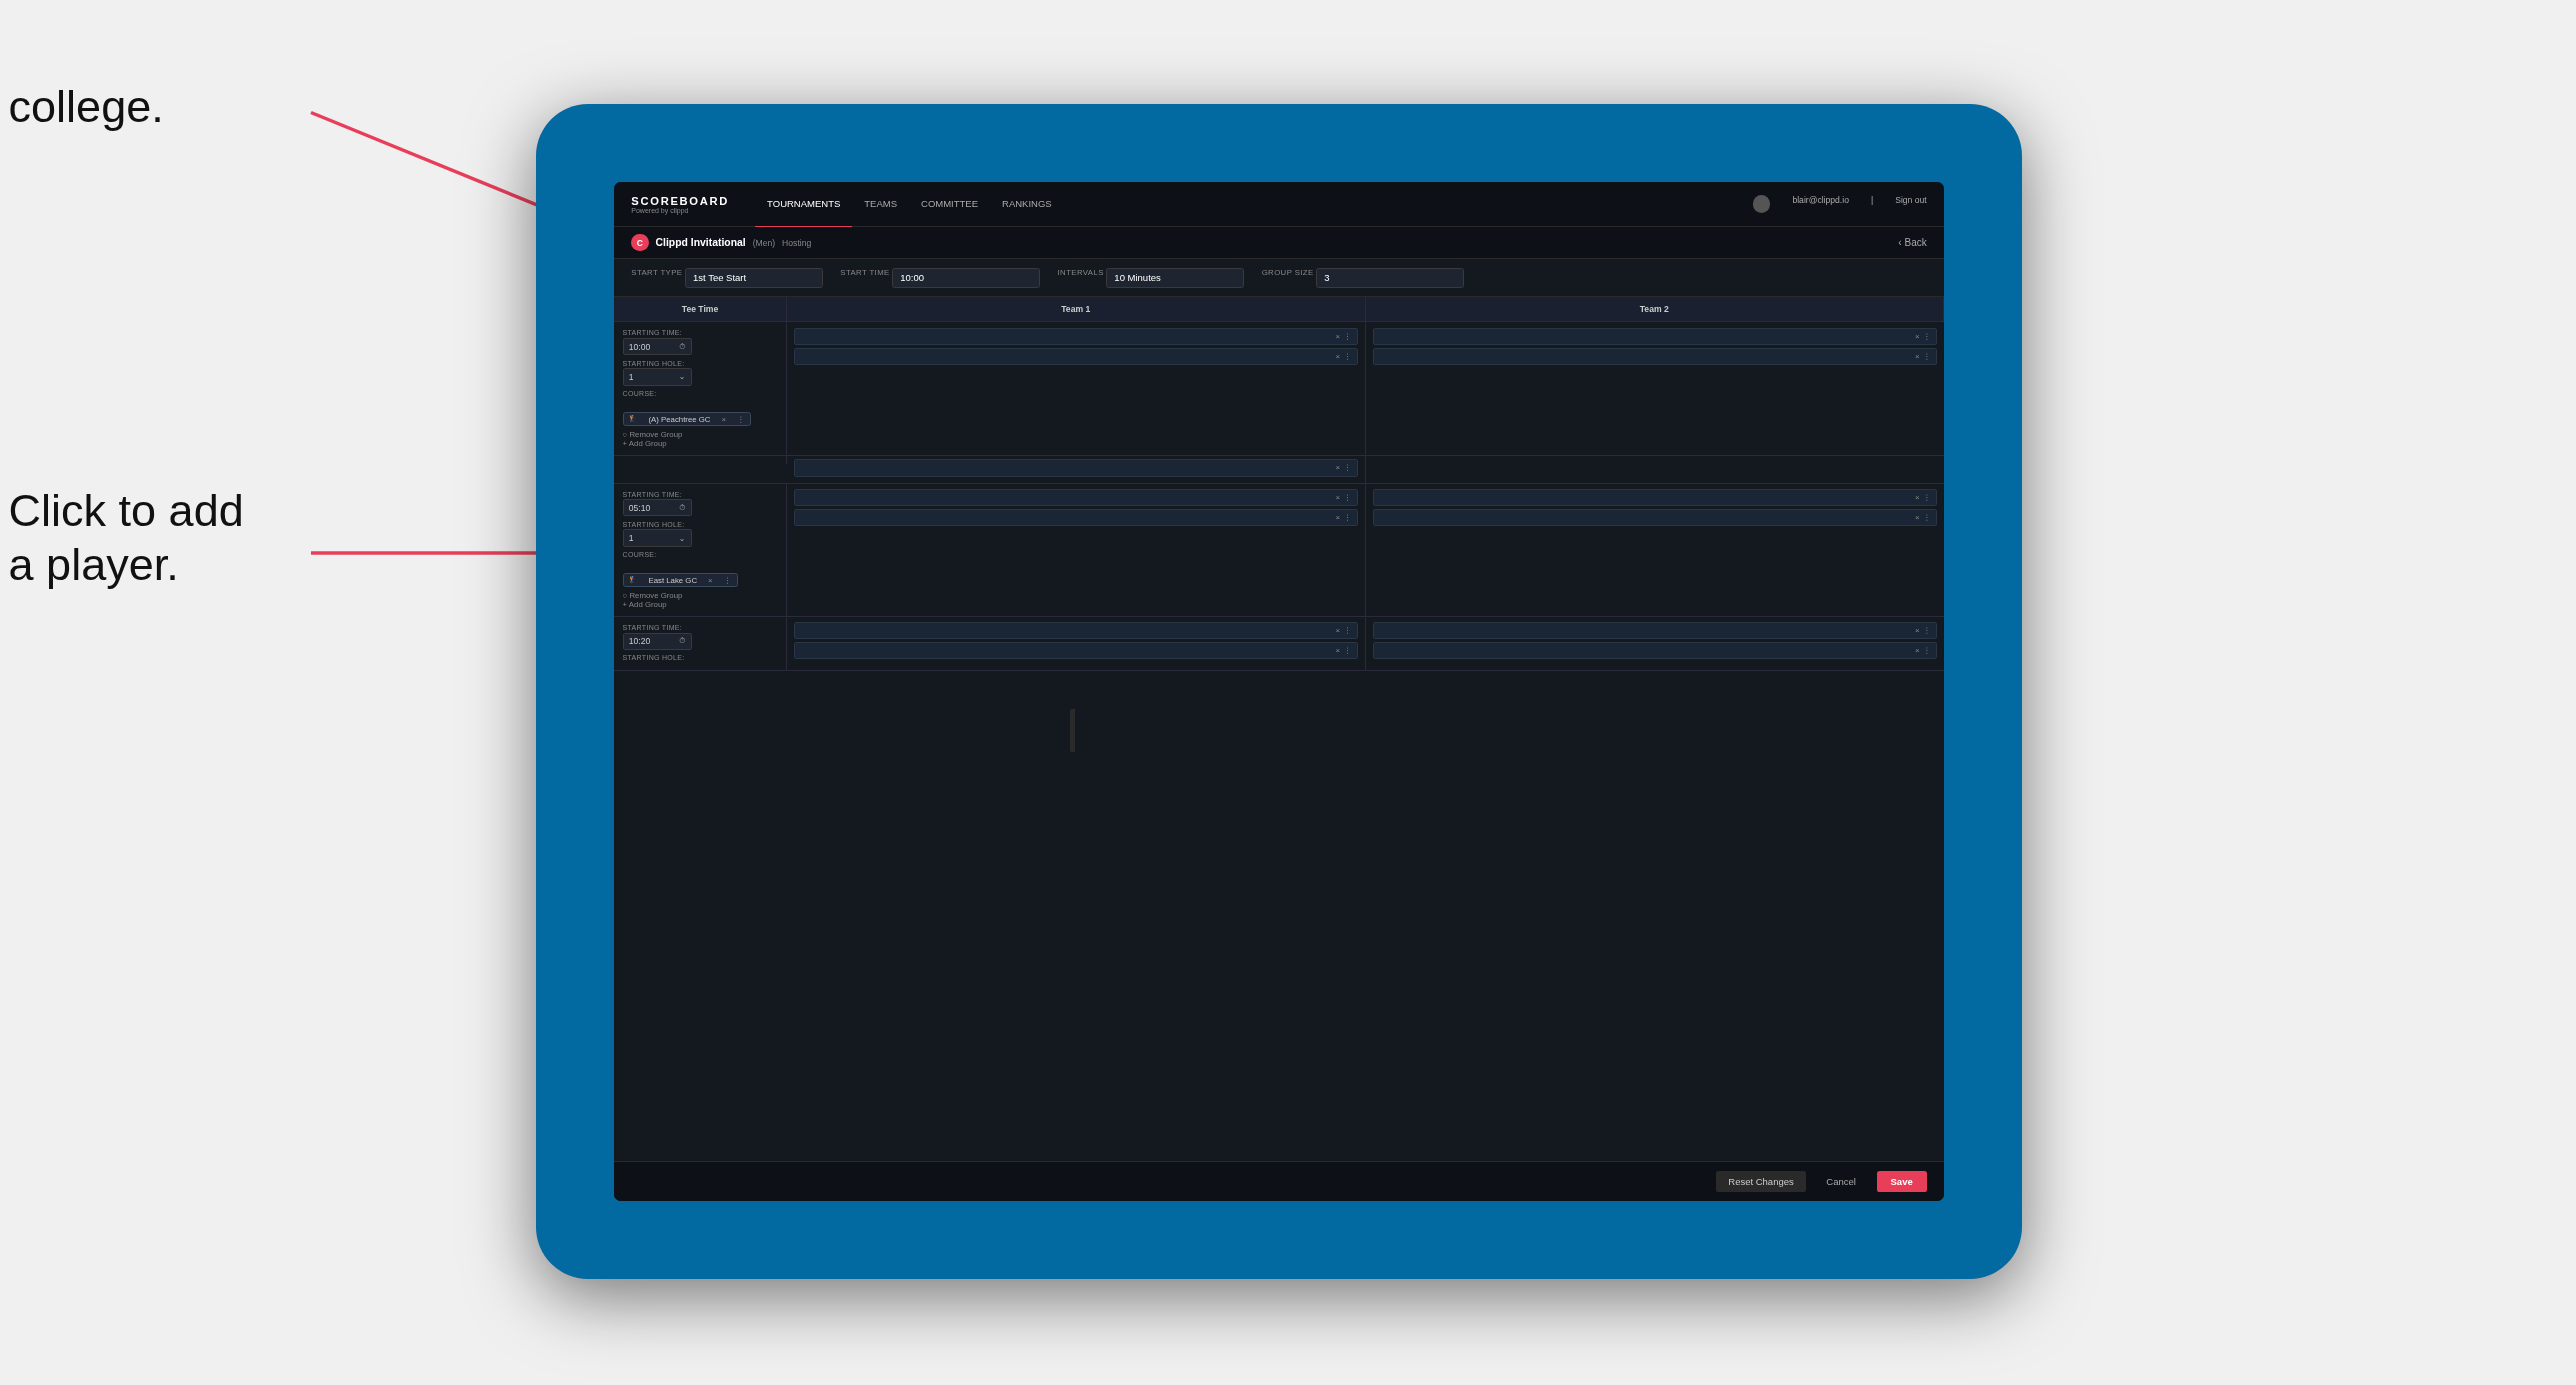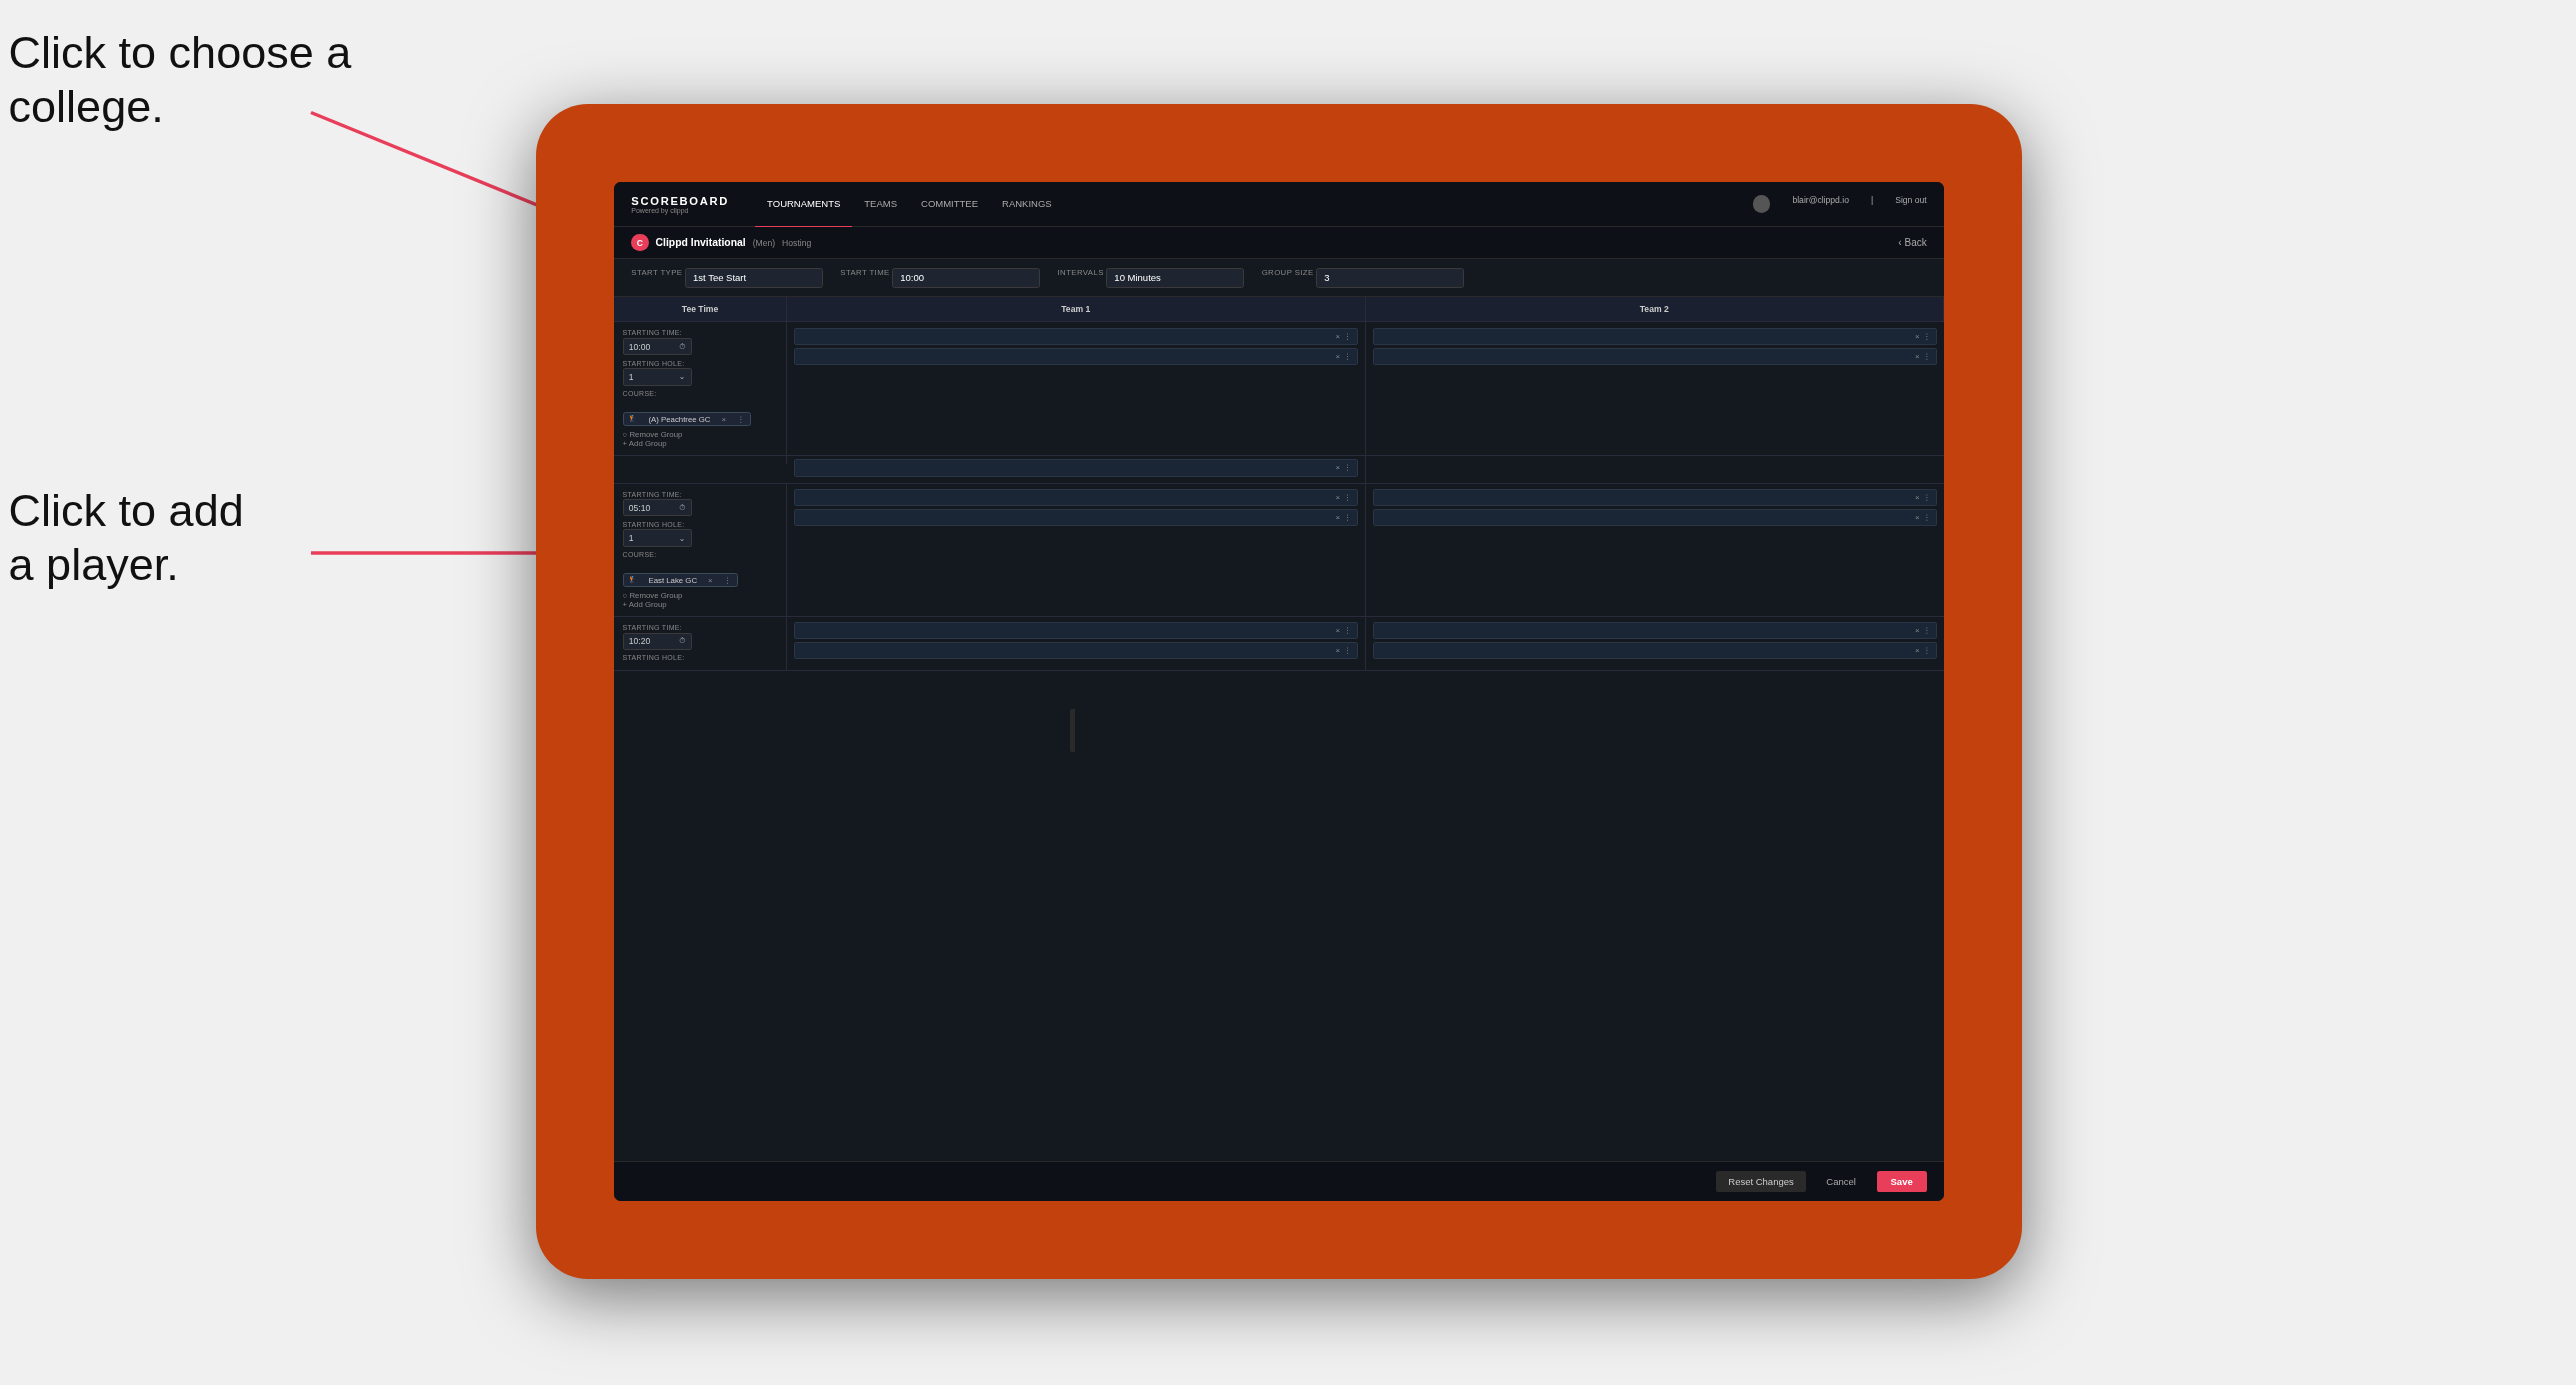--- a/index.html
+++ b/index.html
@@ -30,21 +30,21 @@
       pointer-events: none;
     }
 
     
     .tablet-frame {
       position: absolute;
       left: 536px;
       top: 104px;
       width: 1486px;
       height: 1175px;
-      background: #c2410c;
+      background: #0369a1;
       border-radius: 52px;
       box-shadow: 0 17.3px 69px rgba(0,0,0,0.5);
       display: flex;
       align-items: center;
       justify-content: center;
     }
 
     .tablet-screen {
       width: 1330px;
       height: 1019px;
@@ -392,21 +392,21 @@
       width: 5.2px;
       height: 43px;
       background: #2a2a2a;
       border-radius: 1.7px 0 0 1.7px;
     }
   </style>
 </head>
 <body>
 
 <div class="annotation" style="left: 8.6px; top: 26px;">
-  <span>Click to choose a</span><br>
+  <br>
   <span>college.</span>
 </div>
 
 <div class="annotation" style="left: 8.6px; top: 484px;">
   <span>Click to add</span><br>
   <span>a player.</span>
 </div>
 
 <svg class="arrows-overlay" viewBox="0 0 2982 1604" width="2576" height="1386">
 

